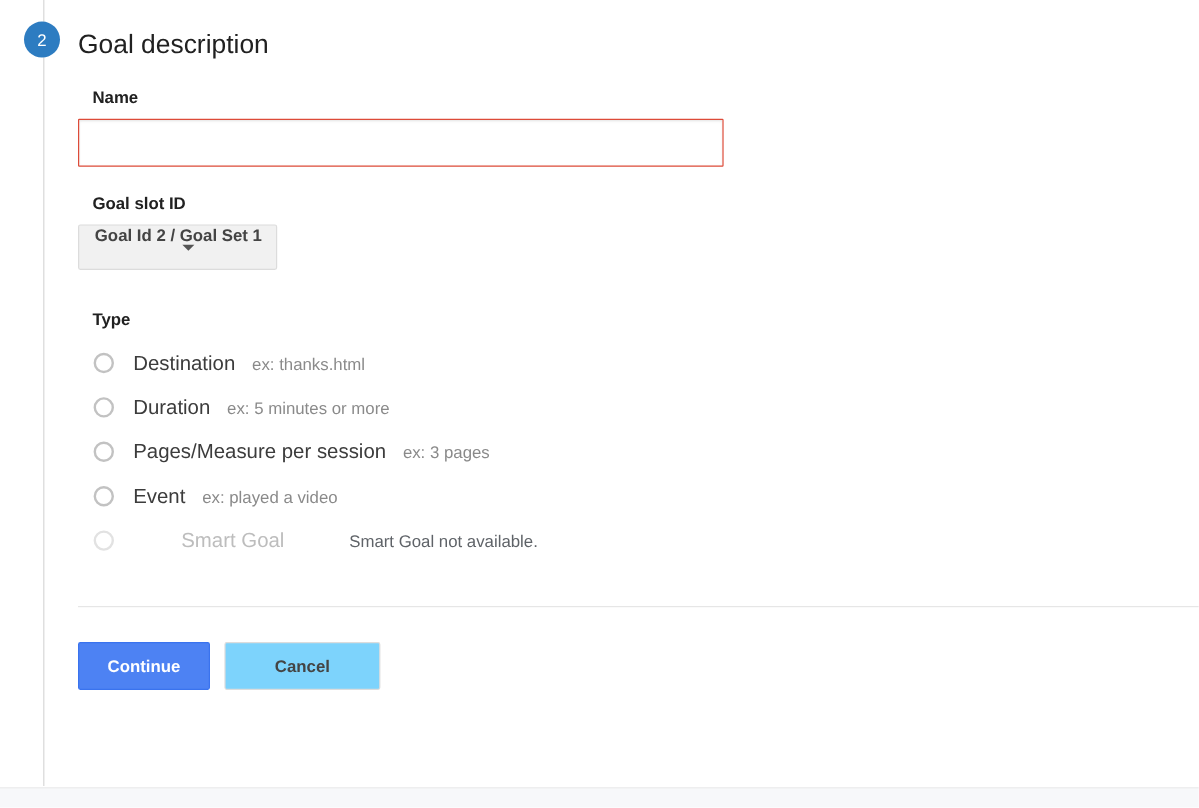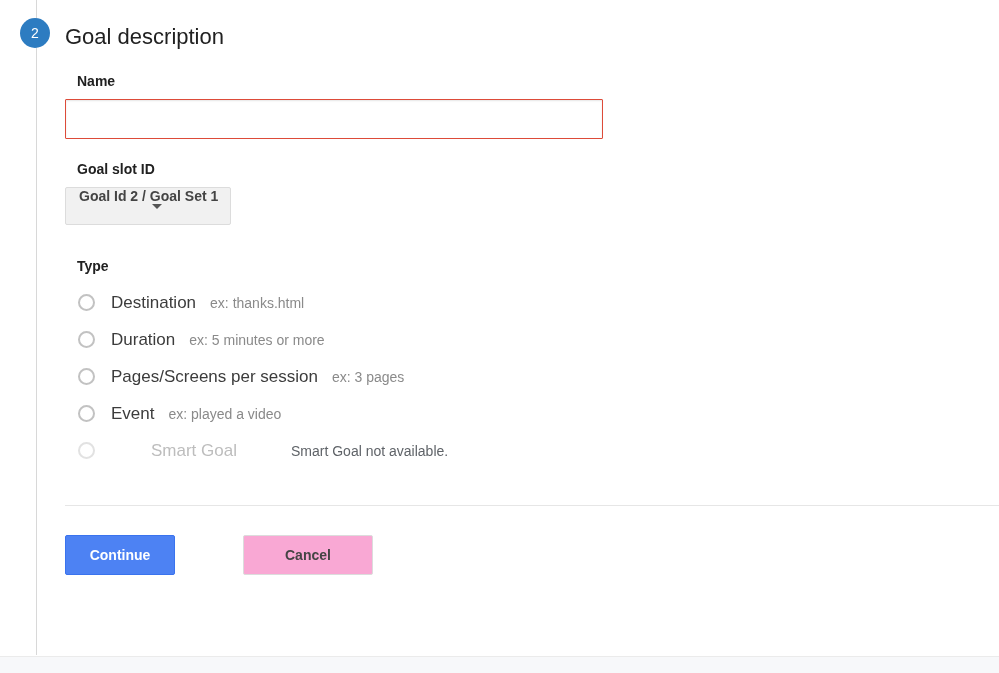--- a/index.html
+++ b/index.html
@@ -194,21 +194,20 @@
   .divider {
     margin-top: 36px;
     height: 1px;
     background: #e6e6e6;
     width: 934px;
   }
   .actions {
     margin-top: 29px;
     display: flex;
     align-items: flex-end;
-    gap: 40px;
   }
   .btn {
     height: 40px;
     box-sizing: border-box;
     border-radius: 2px;
     font-size: 14px;
     font-weight: bold;
     font-family: "Liberation Sans", sans-serif;
     cursor: pointer;
     display: inline-flex;
@@ -217,25 +216,25 @@
     border: 1px solid transparent;
   }
   .btn-primary {
     background: #4d82f3;
     color: #ffffff;
     border-color: #3a73ee;
     padding: 0 22px;
     min-width: 110px;
   }
   .btn-secondary {
-    background: #f9a8d4;
+    background: #7dd3fc;
     color: #444444;
     border-color: #dcdcdc;
     padding: 0 41px;
-    margin-left: 28px;
+    margin-left: 12px;
     min-width: 108px;
   }
 </style>
 </head>
 <body>
 
 <div class="step-rail"></div>
 <div class="step-badge">2</div>
 
 <div class="content">
@@ -264,21 +263,21 @@
     </div>
 
     <div class="radio-row">
       <span class="radio-circle"></span>
       <span class="radio-name">Duration</span>
       <span class="radio-hint">ex: 5 minutes or more</span>
     </div>
 
     <div class="radio-row">
       <span class="radio-circle"></span>
-      <span class="radio-name">Pages/Screens per session</span>
+      <span class="radio-name">Pages/Measure per session</span>
       <span class="radio-hint">ex: 3 pages</span>
     </div>
 
     <div class="radio-row">
       <span class="radio-circle"></span>
       <span class="radio-name">Event</span>
       <span class="radio-hint">ex: played a video</span>
     </div>
 
     <div class="radio-row disabled">

